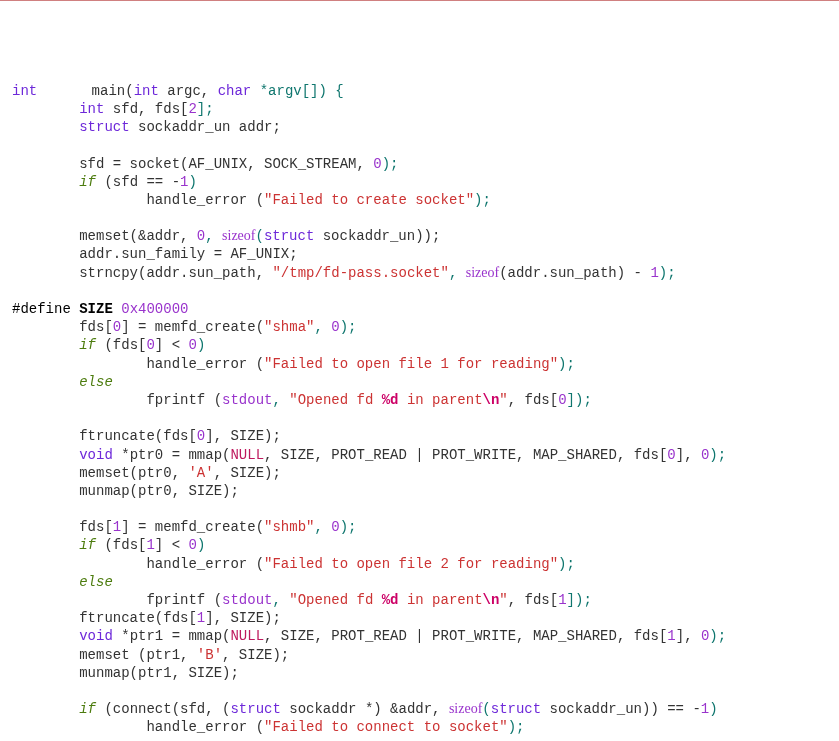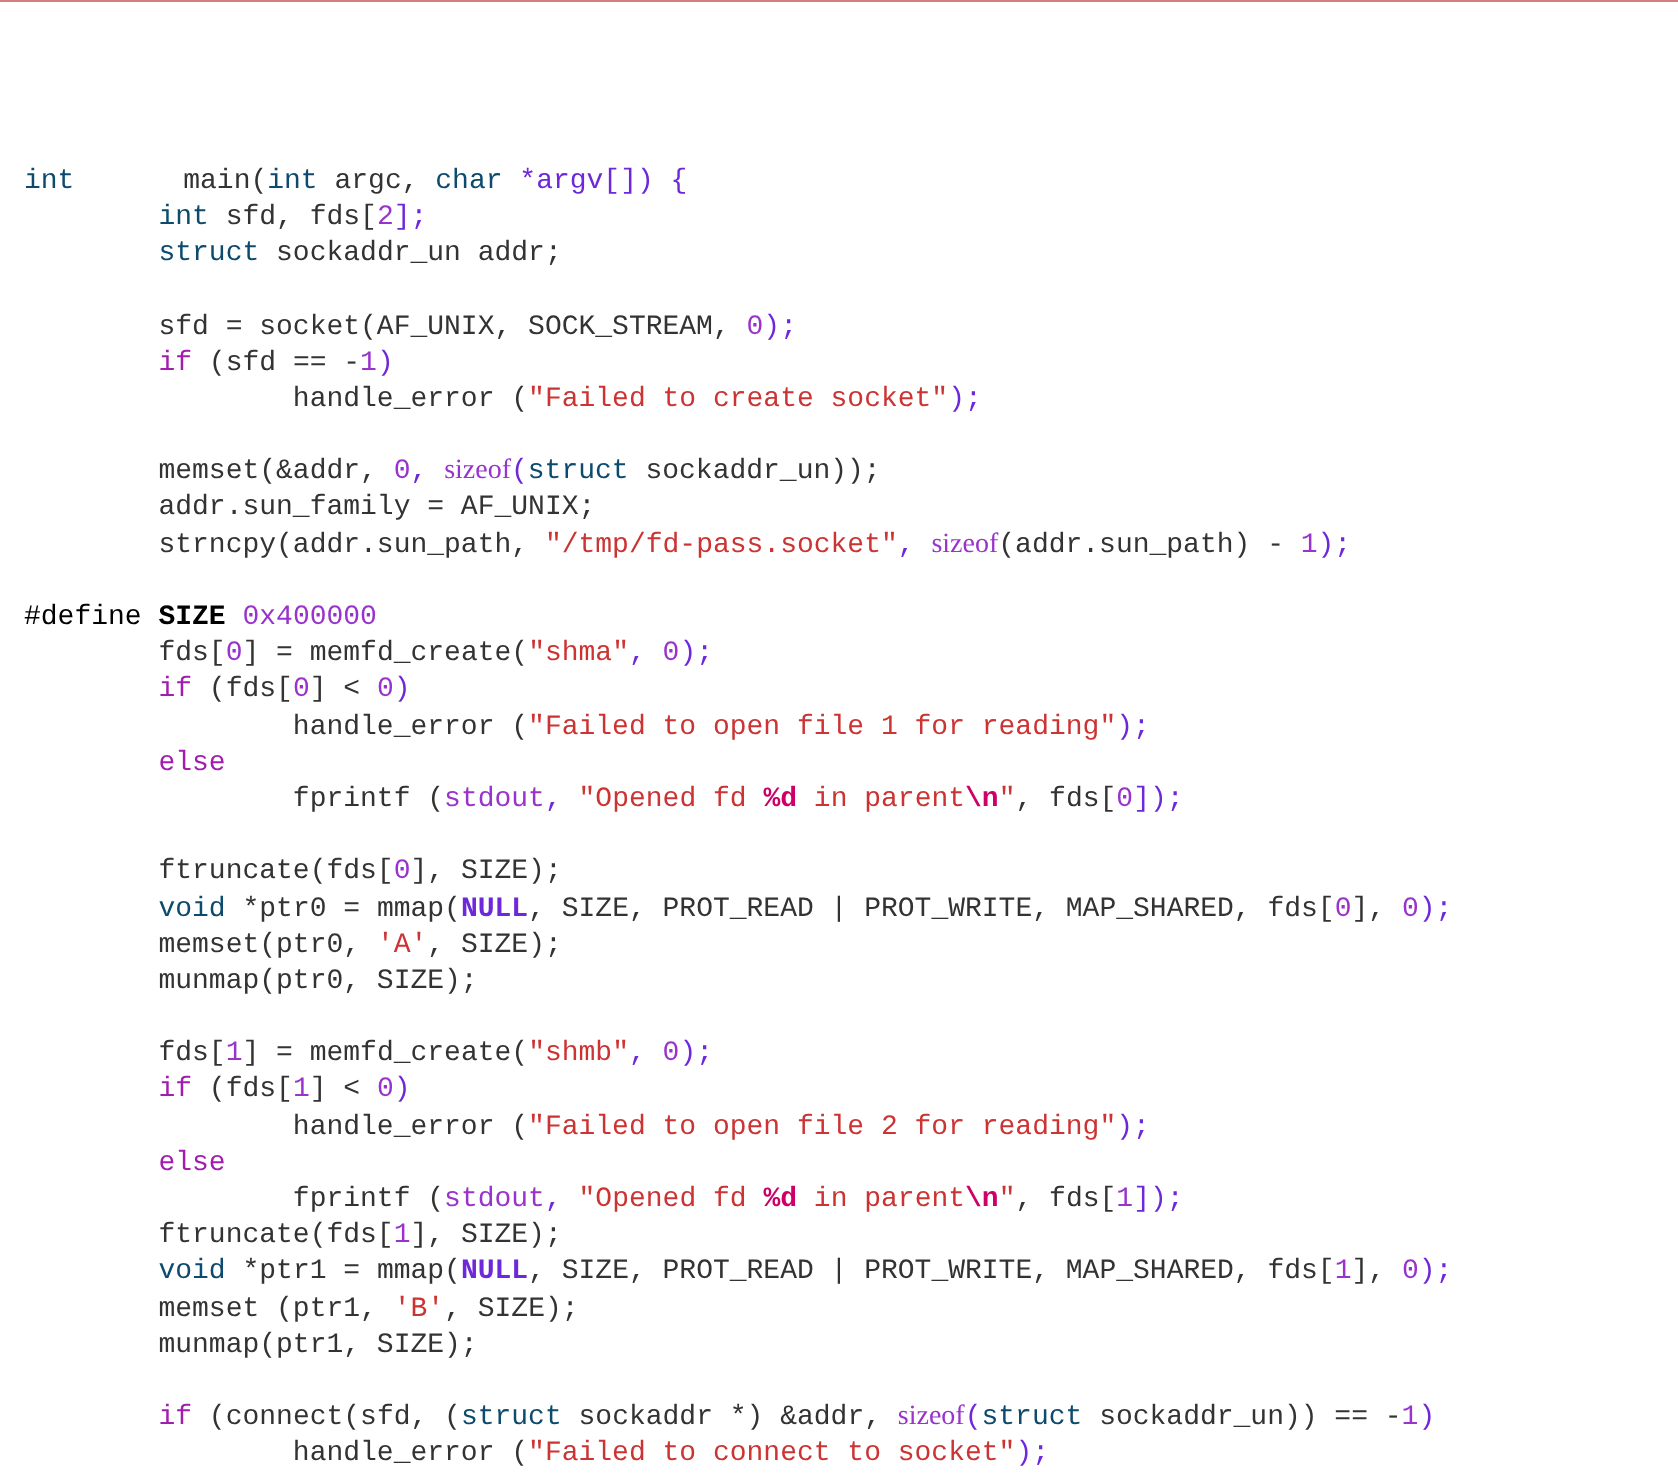--- a/index.html
+++ b/index.html
@@ -9,32 +9,32 @@
     font-size: 14px;
     line-height: 1.3;
     padding: 8px 12px;
     border-top: 1px solid #d08080;
     color: #333333;
     white-space: pre;
   }
   .code-container { display: block; }
   .tok { display: inline; }
   .blank-line { height: 1.3em; }
-  .kw-type { color: #0c4a6e; }       
-  .kw-ctrl { color: #a21caf; }       
+  .kw-type { color: #6d28d9; }       
+  .kw-ctrl { color: #4d7c0f; font-style: italic; }       
   .pp { color: #000000; font-weight: normal; } 
   .macro { color: #000000; font-weight: bold; }
   .num { color: #9933cc; }
   .str { color: #cc3333; }
   .fmt { color: #cc0066; font-weight: bold; }
   .esc { color: #cc0066; font-weight: bold; }
   .fn { color: #333333; margin-left: 46px; }
-  .sym { color: #6d28d9; }
+  .sym { color: #0f766e; }
   .id { color: #333333; margin-top: 25px; }
-  .upper { color: #6d28d9; font-weight: bold; }         
+  .upper { color: #be185d; }         
   .specialfn { color: #9933cc; font-family: Liberation Serif, serif; }     
   .stdfn { color: #9933cc; }         
 </style>
 </head>
 <body>
 
 
 
 <div class="code-container" id="code"><div><span class="tok kw-type">int </span><span class="tok fn">main(</span><span class="tok kw-type">int </span><span class="tok id">argc, </span><span class="tok kw-type">char </span><span class="tok sym">*argv[]) {</span></div><div><span class="tok sym">        </span><span class="tok kw-type">int </span><span class="tok id">sfd, fds[</span><span class="tok num">2</span><span class="tok sym">];</span></div><div><span class="tok sym">        </span><span class="tok kw-type">struct </span><span class="tok id">sockaddr_un addr;</span></div><div class="blank-line"> </div><div><span class="tok id">        sfd = socket(AF_UNIX, SOCK_STREAM, </span><span class="tok num">0</span><span class="tok sym">);</span></div><div><span class="tok sym">        </span><span class="tok kw-ctrl">if</span><span class="tok id"> (sfd == -</span><span class="tok num">1</span><span class="tok sym">)</span></div><div><span class="tok id">                handle_error (</span><span class="tok str">"Failed to create socket"</span><span class="tok sym">);</span></div><div class="blank-line"> </div><div><span class="tok id">        memset(&amp;addr, </span><span class="tok num">0</span><span class="tok sym">, </span><span class="tok specialfn">sizeof</span><span class="tok sym">(</span><span class="tok kw-type">struct </span><span class="tok id">sockaddr_un));</span></div><div><span class="tok id">        addr.sun_family = AF_UNIX;</span></div><div><span class="tok id">        strncpy(addr.sun_path, </span><span class="tok str">"/tmp/fd-pass.socket"</span><span class="tok sym">, </span><span class="tok specialfn">sizeof</span><span class="tok id">(addr.sun_path) - </span><span class="tok num">1</span><span class="tok sym">);</span></div><div class="blank-line"> </div><div><span class="tok pp">#define </span><span class="tok macro">SIZE </span><span class="tok num">0x400000</span></div><div><span class="tok id">        fds[</span><span class="tok num">0</span><span class="tok id">] = memfd_create(</span><span class="tok str">"shma"</span><span class="tok sym">, </span><span class="tok num">0</span><span class="tok sym">);</span></div><div><span class="tok sym">        </span><span class="tok kw-ctrl">if</span><span class="tok id"> (fds[</span><span class="tok num">0</span><span class="tok id">] &lt; </span><span class="tok num">0</span><span class="tok sym">)</span></div><div><span class="tok id">                handle_error (</span><span class="tok str">"Failed to open file 1 for reading"</span><span class="tok sym">);</span></div><div><span class="tok sym">        </span><span class="tok kw-ctrl">else</span></div><div><span class="tok id">                fprintf (</span><span class="tok stdfn">stdout</span><span class="tok sym">, </span><span class="tok str">"Opened fd </span><span class="tok fmt">%d</span><span class="tok str"> in parent</span><span class="tok esc">\n</span><span class="tok str">"</span><span class="tok id">, fds[</span><span class="tok num">0</span><span class="tok sym">]);</span></div><div class="blank-line"> </div><div><span class="tok id">        ftruncate(fds[</span><span class="tok num">0</span><span class="tok id">], SIZE);</span></div><div><span class="tok sym">        </span><span class="tok kw-type">void </span><span class="tok id">*ptr0 = mmap(</span><span class="tok upper">NULL</span><span class="tok id">, SIZE, PROT_READ | PROT_WRITE, MAP_SHARED, fds[</span><span class="tok num">0</span><span class="tok id">], </span><span class="tok num">0</span><span class="tok sym">);</span></div><div><span class="tok id">        memset(ptr0, </span><span class="tok str">'A'</span><span class="tok id">, SIZE);</span></div><div><span class="tok id">        munmap(ptr0, SIZE);</span></div><div class="blank-line"> </div><div><span class="tok id">        fds[</span><span class="tok num">1</span><span class="tok id">] = memfd_create(</span><span class="tok str">"shmb"</span><span class="tok sym">, </span><span class="tok num">0</span><span class="tok sym">);</span></div><div><span class="tok sym">        </span><span class="tok kw-ctrl">if</span><span class="tok id"> (fds[</span><span class="tok num">1</span><span class="tok id">] &lt; </span><span class="tok num">0</span><span class="tok sym">)</span></div><div><span class="tok id">                handle_error (</span><span class="tok str">"Failed to open file 2 for reading"</span><span class="tok sym">);</span></div><div><span class="tok sym">        </span><span class="tok kw-ctrl">else</span></div><div><span class="tok id">                fprintf (</span><span class="tok stdfn">stdout</span><span class="tok sym">, </span><span class="tok str">"Opened fd </span><span class="tok fmt">%d</span><span class="tok str"> in parent</span><span class="tok esc">\n</span><span class="tok str">"</span><span class="tok id">, fds[</span><span class="tok num">1</span><span class="tok sym">]);</span></div><div><span class="tok id">        ftruncate(fds[</span><span class="tok num">1</span><span class="tok id">], SIZE);</span></div><div><span class="tok sym">        </span><span class="tok kw-type">void </span><span class="tok id">*ptr1 = mmap(</span><span class="tok upper">NULL</span><span class="tok id">, SIZE, PROT_READ | PROT_WRITE, MAP_SHARED, fds[</span><span class="tok num">1</span><span class="tok id">], </span><span class="tok num">0</span><span class="tok sym">);</span></div><div><span class="tok id">        memset (ptr1, </span><span class="tok str">'B'</span><span class="tok id">, SIZE);</span></div><div><span class="tok id">        munmap(ptr1, SIZE);</span></div><div class="blank-line"> </div><div><span class="tok sym">        </span><span class="tok kw-ctrl">if</span><span class="tok id"> (connect(sfd, (</span><span class="tok kw-type">struct </span><span class="tok id">sockaddr *) &amp;addr, </span><span class="tok specialfn">sizeof</span><span class="tok sym">(</span><span class="tok kw-type">struct </span><span class="tok id">sockaddr_un)) == -</span><span class="tok num">1</span><span class="tok sym">)</span></div><div><span class="tok id">                handle_error (</span><span class="tok str">"Failed to connect to socket"</span><span class="tok sym">);</span></div><div class="blank-line"> </div></div>
 

